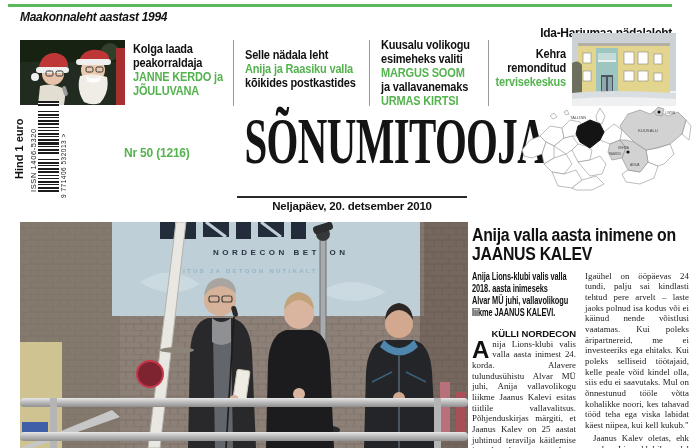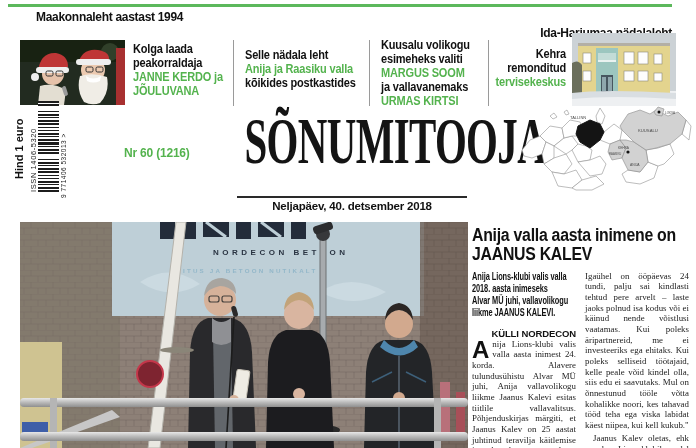--- a/index.html
+++ b/index.html
@@ -42,21 +42,21 @@
            font-family:"Liberation Sans",sans-serif;color:#111;}
   svg text{font-family:"Liberation Sans",sans-serif;}
 </style>
 </head>
 <body>
 
 <div id="page">
 
   <div class="topline"></div>
 
-  <div class="abs tagline" style="left:36px;top:10px;">Maakonnaleht aastast 1994</div>
+  <div class="abs tagline" style="left:20px;top:10px;font-style:italic;">Maakonnaleht aastast 1994</div>
   <div class="abs tagline" style="right:24px;top:26px;">Ida-Harjumaa nädalaleht</div>
 
   <svg class="abs" style="left:20px;top:40px;" width="105" height="65" viewBox="0 0 105 65">
     <rect width="105" height="65" fill="#222b20"></rect>
     <rect width="105" height="22" fill="#16200f" opacity=".8"></rect>
     <circle cx="90" cy="12" r="9" fill="#31402a"></circle>
     <rect x="96" y="8" width="9" height="57" fill="#a83030"></rect>
 
     <circle cx="33" cy="34" r="11" fill="#e6c2aa"></circle>
     <path d="M18 32 Q20 12 36 13 Q48 15 48 27 L18 32 Z" fill="#bf3636"></path>
@@ -130,27 +130,27 @@
     </g>
     <path d="M0 30 Q6 26 10 32 L10 60 L0 60 Z" fill="#6b6f5c"></path>
     <path d="M0 60 Q30 56 104 60 L104 66 Q40 62 0 66 Z" fill="#d9dee2"></path>
   </svg>
 
   <div class="rot price" style="left:13px;top:179px;">Hind 1 euro</div>
   <div class="rot issn" style="left:29px;top:192px;">ISSN 1406-5320</div>
   <div class="barcode"></div>
   <div class="rot ean" style="left:60px;top:198px;">9 771406 532013 &gt;</div>
 
-  <div class="abs issue" style="left:124px;top:146px;">Nr 60 (1216)</div>
+  <div class="abs issue" style="left:124px;top:146px;">Nr 50 (1216)</div>
 
   <div class="abs" style="left:181px;top:108px;width:334px;">
     <div class="mast-title">SÕNUMITOOJA</div>
   </div>
   <div class="rule"></div>
-  <div class="dateline">Neljapäev, 40. detsember 2018</div>
+  <div class="dateline">Neljapäev, 20. detsember 2010</div>
 
   <svg class="abs" style="left:520px;top:106px;" width="172" height="86" viewBox="0 0 172 86">
     <g fill="#ffffff" stroke="#909090" stroke-width="0.6" stroke-linejoin="round">
       <polygon points="2,44 10,34 20,30 26,36 22,48 12,52 4,50"></polygon>
       <polygon points="20,30 30,20 42,22 44,32 34,40 26,36"></polygon>
       <polygon points="26,36 34,40 34,52 24,58 22,48"></polygon>
       <polygon points="34,52 46,48 52,58 44,68 32,66 24,58"></polygon>
       <polygon points="34,40 44,32 52,30 58,38 52,44 46,48"></polygon>
       <polygon points="42,22 50,14 60,16 64,24 58,30 52,30 44,32"></polygon>
       <polygon points="52,44 58,38 66,40 72,44 70,54 58,56"></polygon>

